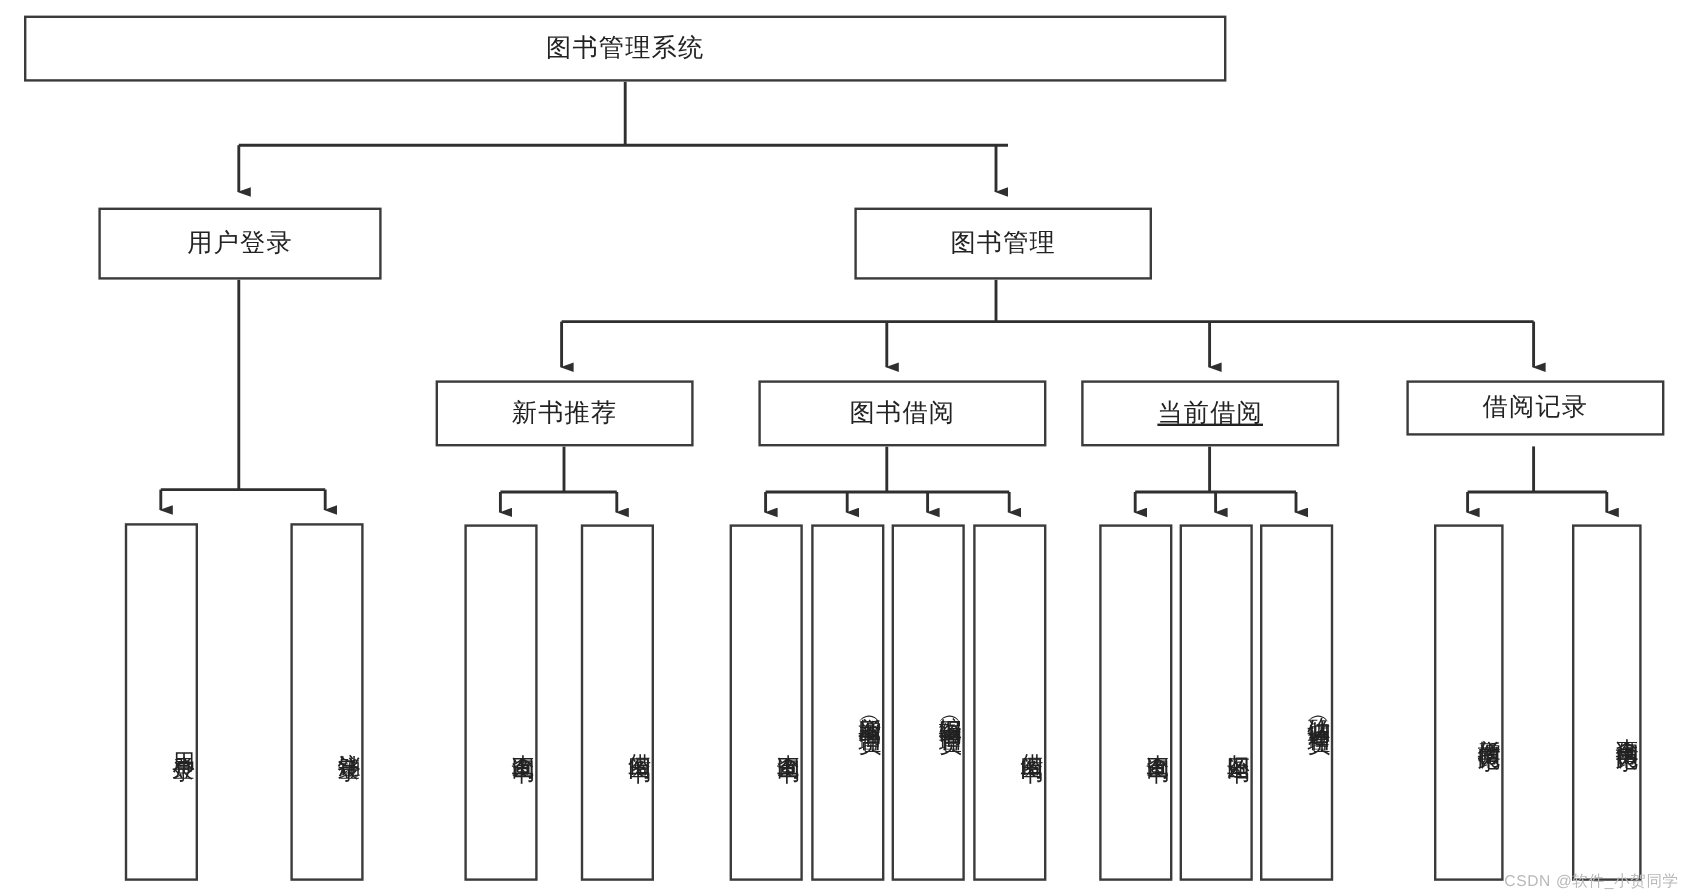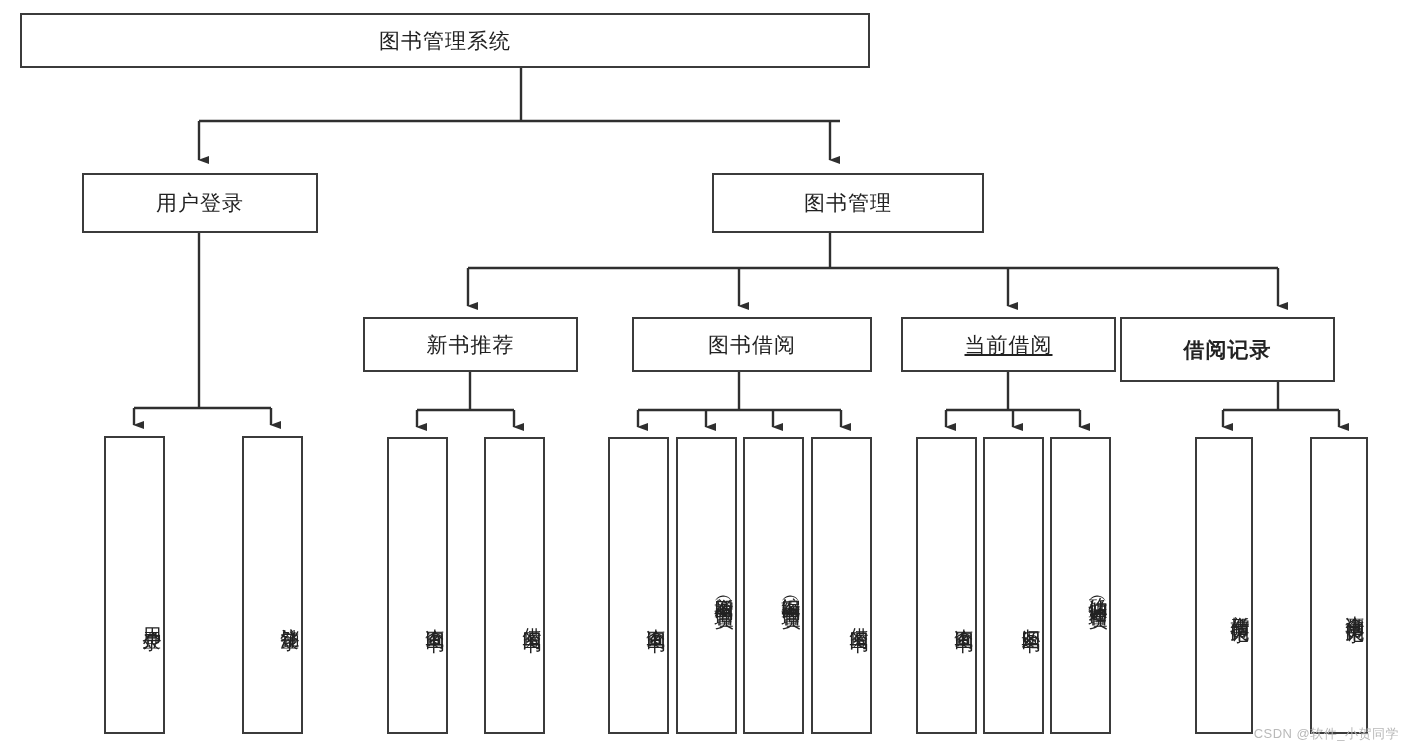--- a/index.html
+++ b/index.html
@@ -112,33 +112,33 @@
       <path d="M1013,410 L1013,427" marker-end="url(#arw)"></path>
       <path d="M1080,410 L1080,427" marker-end="url(#arw)"></path>
 
       <path d="M1278,372 L1278,410"></path>
       <path d="M1223,410 L1339,410"></path>
       <path d="M1223,410 L1223,427" marker-end="url(#arw)"></path>
       <path d="M1339,410 L1339,427" marker-end="url(#arw)"></path>
     </g>
   </svg>
 
-  <div class="node horiz root" style="left:20px;top:13px;width:850px;height:55px;">图书管理系统</div>
+  <div class="node horiz root" style="left:20px;top:13px;width:1002px;height:55px;">图书管理系统</div>
 
   <div class="node horiz" style="left:82px;top:173px;width:236px;height:60px;">用户登录</div>
 
-  <div class="node horiz" style="left:712px;top:173px;width:272px;height:60px;">图书管理</div>
+  <div class="node horiz" style="left:712px;top:173px;width:248px;height:60px;">图书管理</div>
 
   <div class="node horiz" style="left:363px;top:317px;width:215px;height:55px;">新书推荐</div>
 
   <div class="node horiz" style="left:632px;top:317px;width:240px;height:55px;">图书借阅</div>
 
   <div class="node horiz" style="left:901px;top:317px;width:215px;height:55px;text-decoration:underline;">当前借阅</div>
 
-  <div class="node horiz" style="left:1120px;top:317px;width:215px;height:65px;font-weight:bold;">借阅记录</div>
+  <div class="node horiz" style="left:1172px;top:317px;width:215px;height:46px;">借阅记录</div>
 
   <div class="node vert" style="left:104px;top:436px;width:61px;height:298px;">用户登录</div>
 
   <div class="node vert" style="left:242px;top:436px;width:61px;height:298px;">注销登录</div>
 
   <div class="node vert" style="left:387px;top:437px;width:61px;height:297px;">查询图书</div>
 
   <div class="node vert" style="left:484px;top:437px;width:61px;height:297px;">借阅图书</div>
 
   <div class="node vert" style="left:608px;top:437px;width:61px;height:297px;">查询图书</div>

